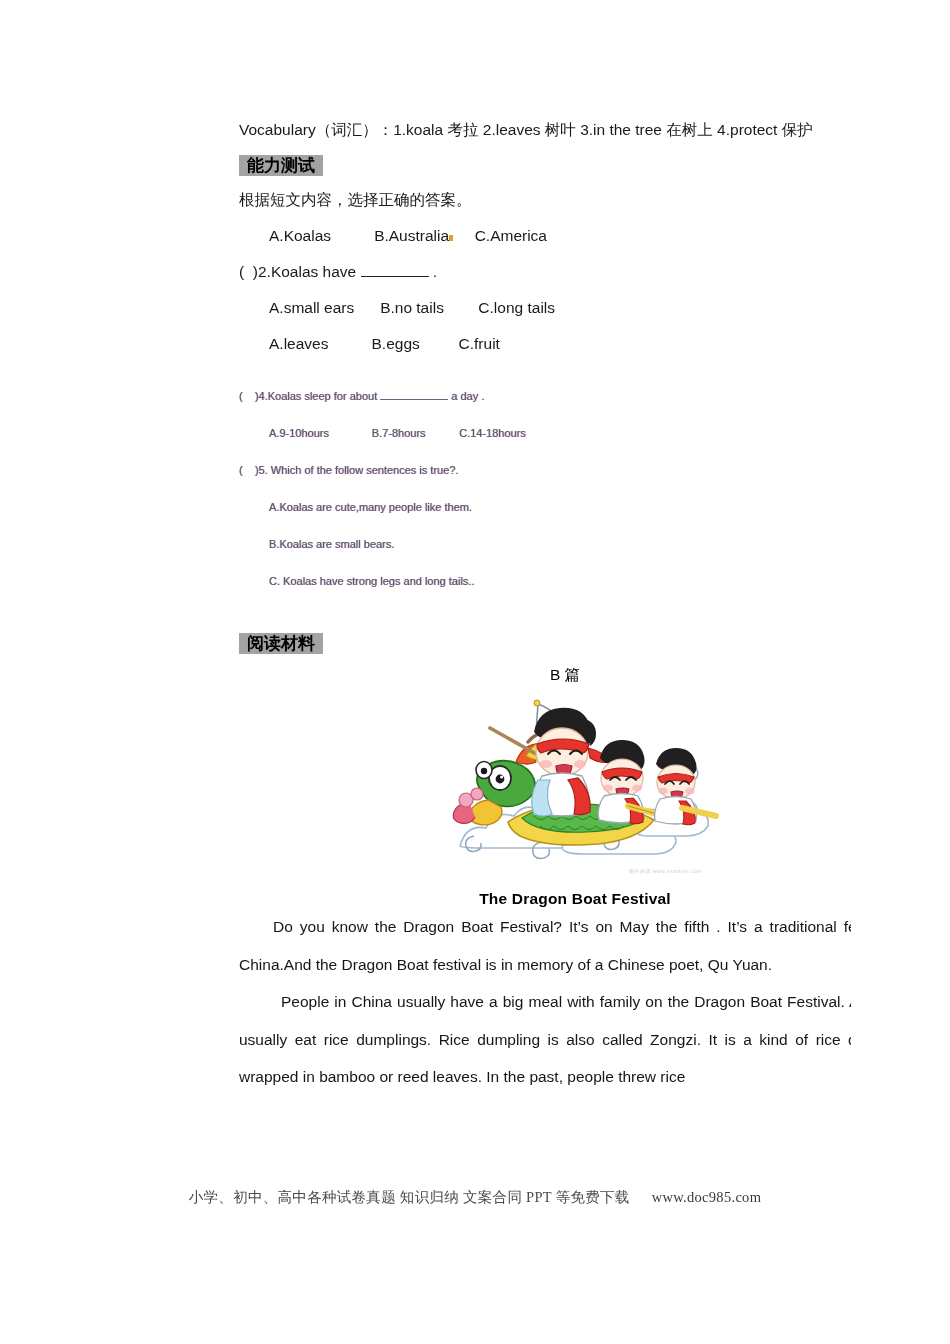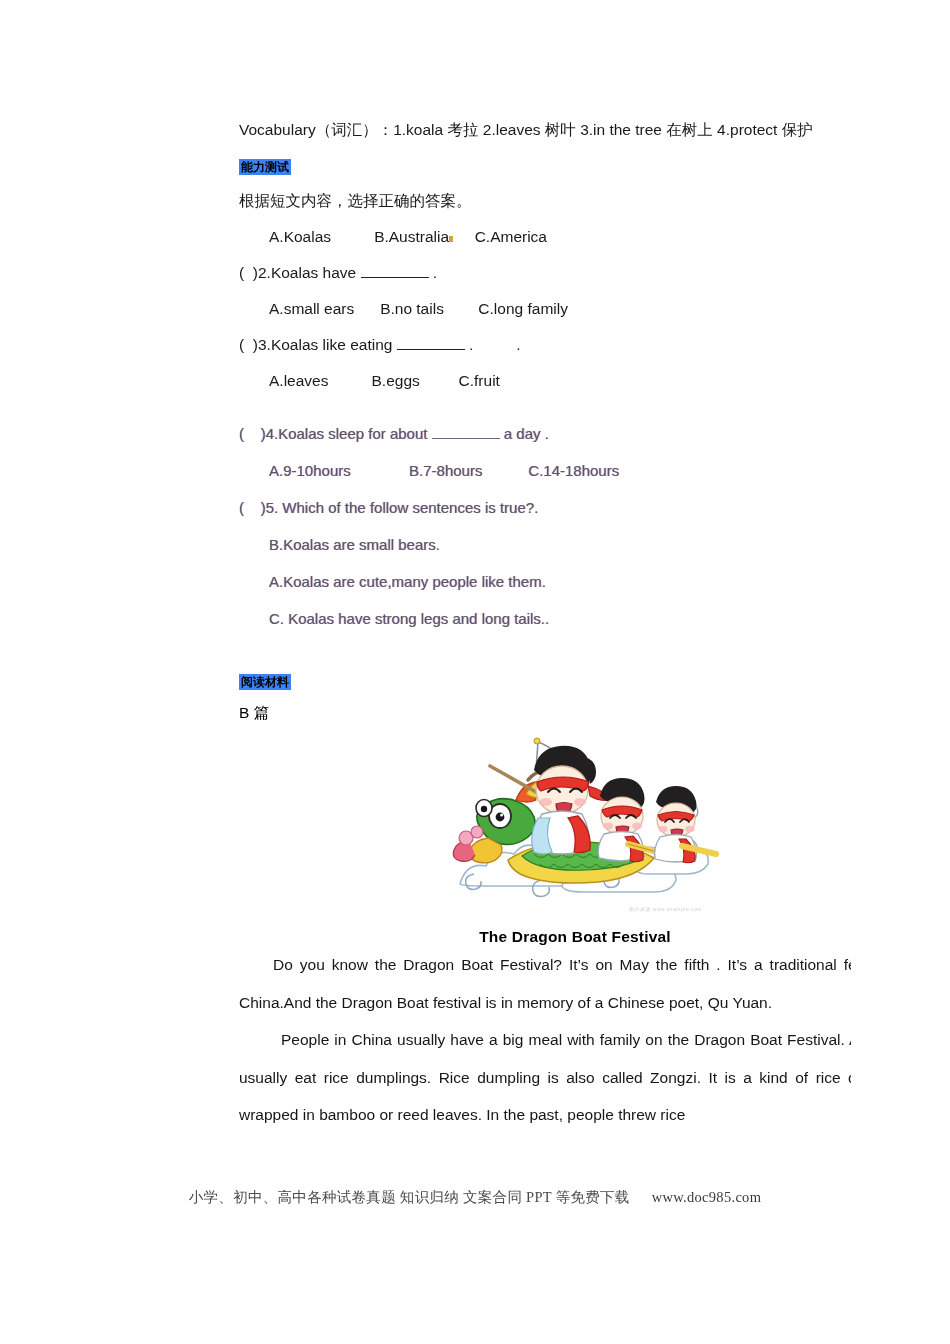--- a/index.html
+++ b/index.html
@@ -34,24 +34,24 @@
     line-height: 36px;
     white-space: pre;
     color: #1a1a1a;
   }
   .line-cn {
     font-size: 15.5px;
     line-height: 36px;
     color: #1a1a1a;
   }
   .hl {
-    background: #3b82f6;
+    background: #a3a3a3;
     font-weight: bold;
-    font-size: 12px;
-    padding: 1px 2px;
+    font-size: 17px;
+    padding: 1px 8px;
   }
   .heading-row {
     line-height: 32px;
     margin-top: 2px;
   }
   .indent-opt { padding-left: 30px; }
 
   .blank {
     display: inline-block;
     border-bottom: 1.3px solid #222;
@@ -67,33 +67,33 @@
     height: 6px;
     background: #d9a233;
     vertical-align: baseline;
     margin-left: 0px;
   }
 
   
   .scan {
     color: #5b5570;
     font-family: "Liberation Sans", sans-serif;
-    font-size: 15px;
+    font-size: 11px;
     line-height: 37px;
     white-space: pre;
     text-shadow: 0.6px 0 rgba(170, 90, 160, 0.55), -0.6px 0 rgba(120, 140, 90, 0.4);
   }
   .scan .blank {
     border-bottom: 1.2px solid #6a6480;
   }
 
   
   .section-gap { height: 26px; }
   .bpian {
-    text-align: left;
+    text-align: center;
     font-size: 15.5px;
     line-height: 30px;
     padding-right: 20px;
   }
   .figure {
     text-align: center;
     margin-top: 6px;
   }
   .figure-img {
     display: inline-block;
@@ -154,32 +154,31 @@
 
     <div class="heading-row">
       <span class="hl">能力测试</span>
     </div>
 
     <div class="line-cn">根据短文内容，选择正确的答案。</div>
 
     <div class="line indent-opt"><span>A.Koalas</span><span>          </span><span>B.Australia</span><span class="mark-yellow"></span><span>     </span><span>C.America</span></div>
 
     <div class="line"><span>(  )2.</span><span>Koalas have </span><span class="blank blank-md"></span><span> .</span></div>
-    <div class="line indent-opt"><span>A.small ears</span><span>      </span><span>B.no tails</span><span>        </span><span>C.long family</span></div>
-
-    <div class="line"><span>(  )3.</span><span>Koalas like eating </span><span class="blank blank-md"></span><span> .          .</span></div>
+    <div class="line indent-opt"><span>A.small ears</span><span>      </span><span>B.no tails</span><span>        </span><span>C.long tails</span></div>
+
     <div class="line indent-opt"><span>A.leaves</span><span>          </span><span>B.eggs</span><span>         </span><span>C.fruit</span></div>
 
     <div style="height:16px"></div>
     <div class="scan"><span>(    )4.</span><span>Koalas sleep for about </span><span class="blank blank-md"></span><span> a day .</span></div>
     <div class="scan indent-opt"><span>A.9-10hours</span><span>              </span><span>B.7-8hours</span><span>           </span><span>C.14-18hours</span></div>
 
     <div class="scan"><span>(    )5.</span><span> Which of the follow sentences is true?.</span></div>
+    <div class="scan indent-opt"><span>A.Koalas are cute,many people like them.</span></div>
     <div class="scan indent-opt"><span>B.Koalas are small bears.</span></div>
-    <div class="scan indent-opt"><span>A.Koalas are cute,many people like them.</span></div>
     <div class="scan indent-opt"><span>C. Koalas have strong legs and long tails..</span></div>
 
     <div class="section-gap"></div>
 
     <div class="heading-row">
       <span class="hl">阅读材料</span>
     </div>
 
     <div class="bpian">B 篇</div>
 

